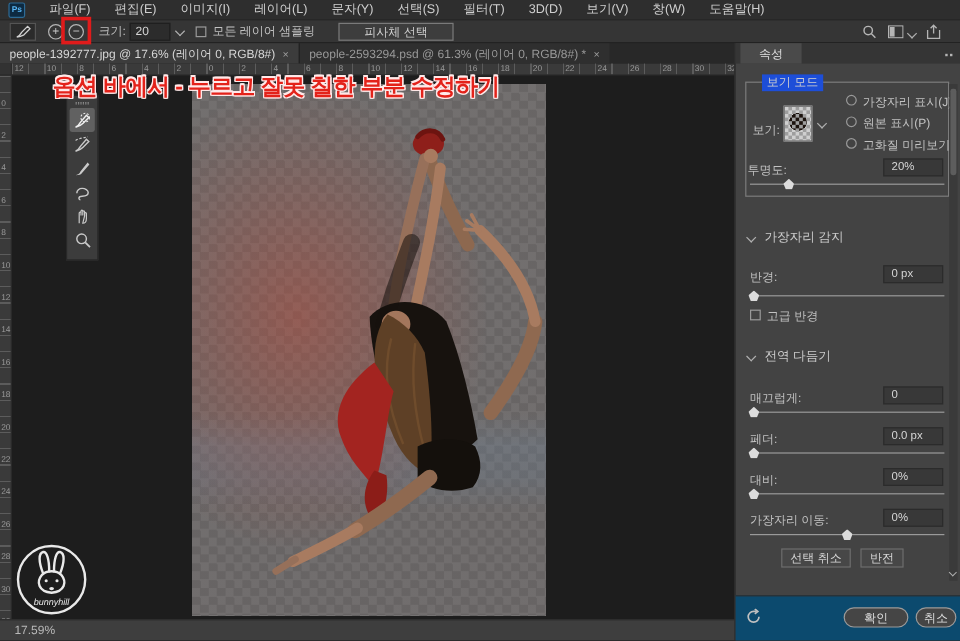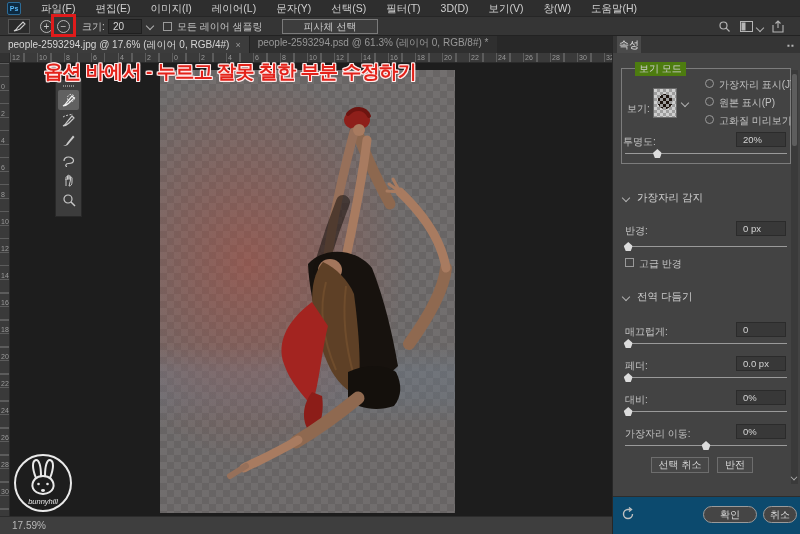--- a/index.html
+++ b/index.html
@@ -26,21 +26,21 @@
     display:flex; align-items:center; padding:0 4px; }
   .chk { width:9px; height:9px; border:1px solid #9a9a9a; background:transparent; }
   .radio { width:9px; height:9px; border:1px solid #9a9a9a; border-radius:50%; }
   .opt-btn { border:1px solid #7a7a7a; background:#3d3d3d; color:#d0d0d0; font-size:10px;
     display:flex; align-items:center; justify-content:center; }
   
   .tabbar { left:0; top:36px; width:612px; height:17px; background:#282828; display:flex; }
   .doc-tab { height:17px; display:flex; align-items:center; gap:6px; padding:0 8px; font-size:10px;
     white-space:nowrap; }
   .doc-tab.active { background:#3c3c3c; color:#d6d6d6; }
-  .doc-tab.inactive { background:#2f2f2f; color:#989898; border-left:1px solid #222;flex-direction:column; }
+  .doc-tab.inactive { background:#2f2f2f; color:#989898; border-left:1px solid #222; }
   .tab-close { color:#9a9a9a; font-size:9px; }
   
   .h-ruler { left:10px; top:53px; width:602px; height:10px; background:#3a3a3a; border-bottom:1px solid #2a2a2a;
     background-image:repeating-linear-gradient(90deg,#5c5c5c 0 1px,transparent 1px 13.5px); overflow:hidden; }
   .v-ruler { left:0; top:63px; width:10px; height:453px; background:#3a3a3a; border-right:1px solid #2a2a2a;
     background-image:repeating-linear-gradient(180deg,#5c5c5c 0 1px,transparent 1px 13.5px); overflow:hidden; }
   .ruler-corner { left:0; top:53px; width:10px; height:10px; background:#323232; border-right:1px solid #2a2a2a;
     border-bottom:1px solid #2a2a2a; }
   .ruler-num { position:absolute; color:#9a9a9a; font-size:7px; line-height:7px; }
   
@@ -61,28 +61,28 @@
   .tool-btn { width:21px; height:20px; display:flex; align-items:center; justify-content:center; color:#c9c9c9; }
   .tool-btn.active { background:#616161; border-radius:2px; color:#f0f0f0; }
   
   .annotation-text { left:44px; top:59px; z-index:25; color:#e3221a; font-size:19px; font-weight:bold;
     white-space:nowrap; letter-spacing:-0.5px;
     text-shadow:-1px -1px 0 #ffe9e9,1px -1px 0 #ffe9e9,-1px 1px 0 #ffe9e9,1px 1px 0 #ffe9e9,
       0 -1px 0 #ffe9e9,0 1px 0 #ffe9e9,-1px 0 0 #ffe9e9,1px 0 0 #ffe9e9; }
   
   .panel { left:612px; top:36px; width:188px; height:498px; background:#434343; border-left:1px solid #272727; }
   .panel-tabstrip { position:absolute; left:0; top:0; width:188px; height:17px; background:#353535; }
-  .panel-tab { position:absolute; left:4px; top:0; width:24px; height:17px; background:#4a4a4a; color:#e0e0e0;
+  .panel-tab { position:absolute; left:4px; top:0; width:51px; height:17px; background:#4a4a4a; color:#e0e0e0;
     font-size:10px; display:flex; align-items:center; justify-content:center; }
   .panel-menu-icon { position:absolute; right:6px; top:5px; color:#b5b5b5; font-size:8px; letter-spacing:1px; }
   .p-label { position:absolute; color:#c2c2c2; font-size:10px; white-space:nowrap; }
   .p-value { position:absolute; width:50px; height:15px; background:#383838; border:1px solid #2b2b2b;
     color:#d4d4d4; font-size:9.5px; display:flex; align-items:center; padding-left:6px; }
   .group-box { position:absolute; border:1px solid #7c7c7c; }
-  .group-label { position:absolute; background:#4d7c0f; padding:0 4px; color:#cfcfcf; font-size:10px;text-align:center; }
+  .group-label { position:absolute; background:#1d4ed8; padding:0 4px; color:#cfcfcf; font-size:10px;text-align:center; }
   .slider { position:absolute; height:1px; background:#9a9a9a; }
   .thumb { position:absolute; top:-4px; width:9px; height:9px; background:#dcdcdc;
     clip-path:polygon(50% 0,100% 45%,78% 100%,22% 100%,0 45%); transform:translateX(-50%); }
   .chevron { display:inline-block; width:6px; height:6px; border-right:1px solid #b0b0b0;
     border-bottom:1px solid #b0b0b0; transform:rotate(45deg); }
   .section-header { position:absolute; color:#cdcdcd; font-size:10.5px; display:flex; gap:8px; align-items:center; }
   .panel-btn { position:absolute; height:16px; background:#474747; border:1px solid #6d6d6d; color:#d6d6d6;
     font-size:10px; display:flex; align-items:center; justify-content:center; }
   .panel-footer { position:absolute; left:0; top:460px; width:188px; height:38px; background:#0c4a6e;
     border-top:1px solid #2d2d2d; }
@@ -153,21 +153,21 @@
     <div class="abs" style="left:772px; top:3px;">
       <svg width="12" height="13" viewBox="0 0 12 13">
           <path d="M1,5 L1,12 L11,12 L11,5" fill="none" stroke="#b5b5b5" stroke-width="1.1"></path>
           <path d="M6,8 L6,1 M3.5,3.5 L6,1 L8.5,3.5" fill="none" stroke="#b5b5b5" stroke-width="1.1"></path>
         </svg>
     </div>
   </div>
 
   <div class="abs tabbar">
     <div class="doc-tab active">
-      <span>people-2593294.jpg @ 17.6% (레이어 0, RGB/4#)</span>
+      <span>people-1392777.jpg @ 17.6% (레이어 0, RGB/8#)</span>
       <span class="tab-close">×</span>
     </div>
     <div class="doc-tab inactive">
       <span>people-2593294.psd @ 61.3% (레이어 0, RGB/8#) *</span>
       <span class="tab-close">×</span>
     </div>
   </div>
 
   <div class="abs ruler-corner"></div>
   <div class="abs h-ruler" id="h-ruler">

